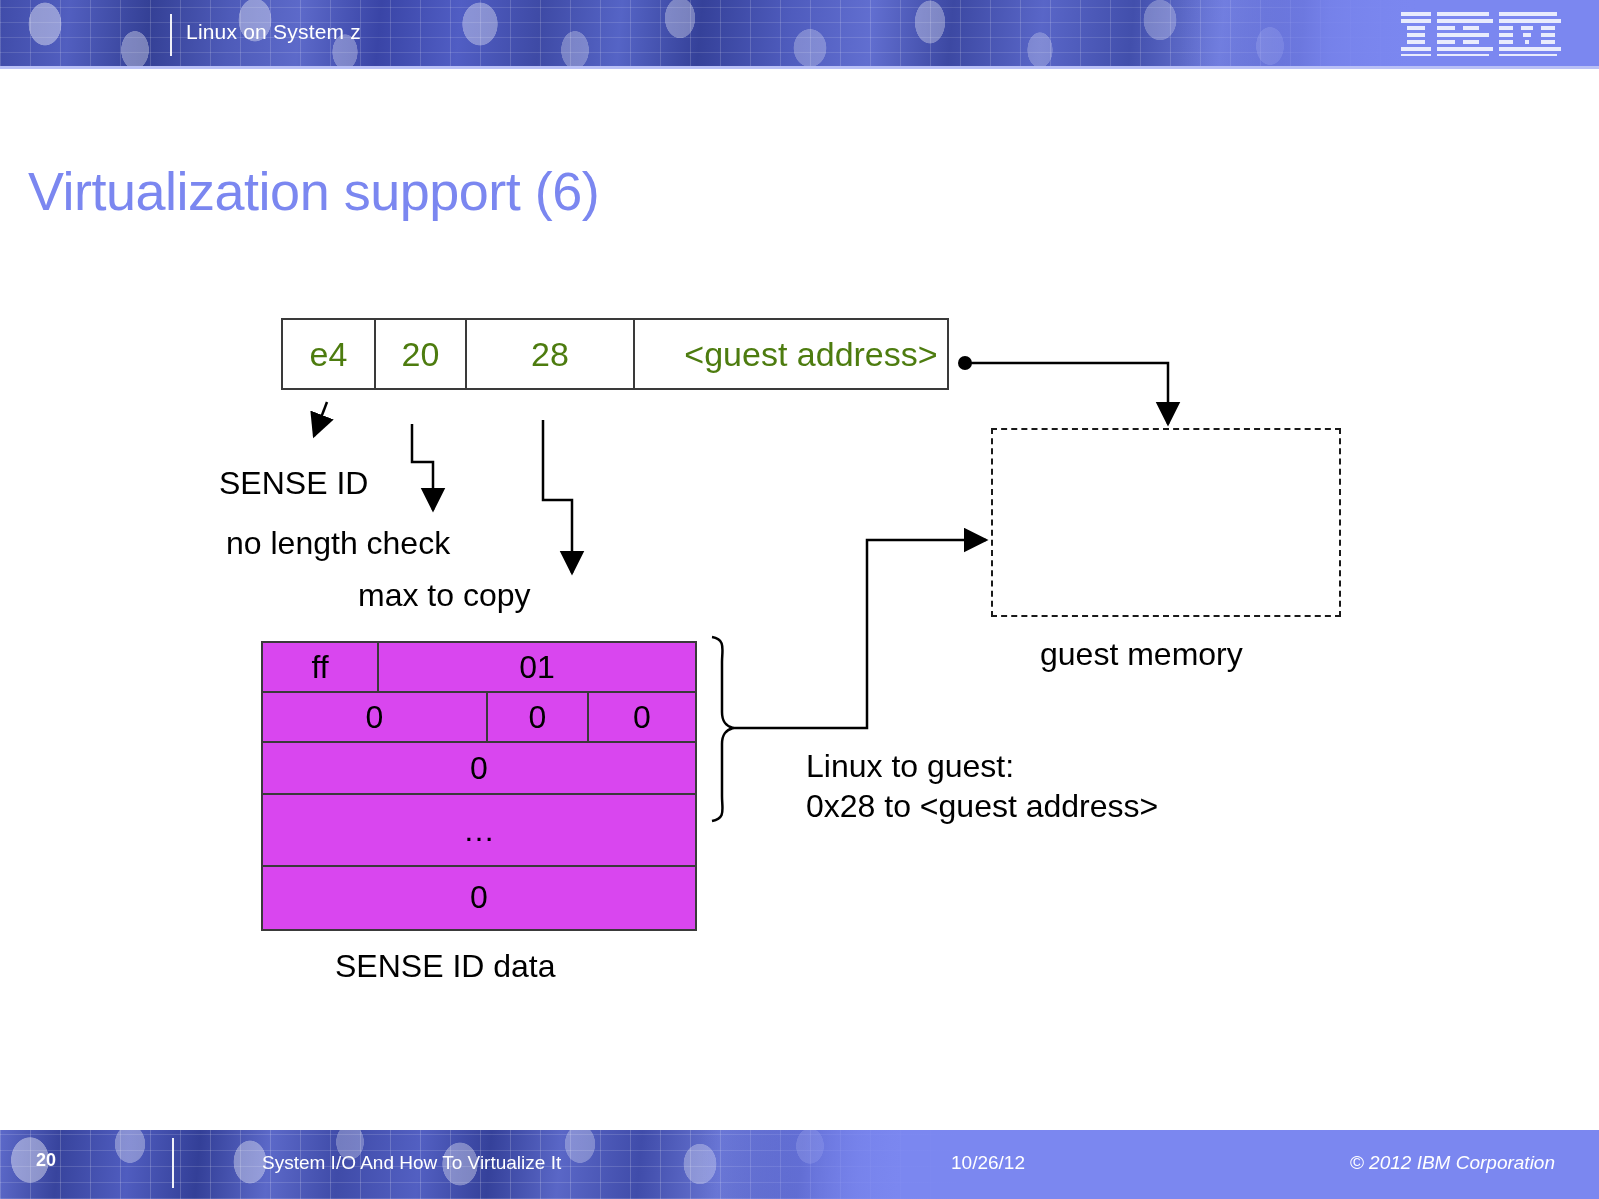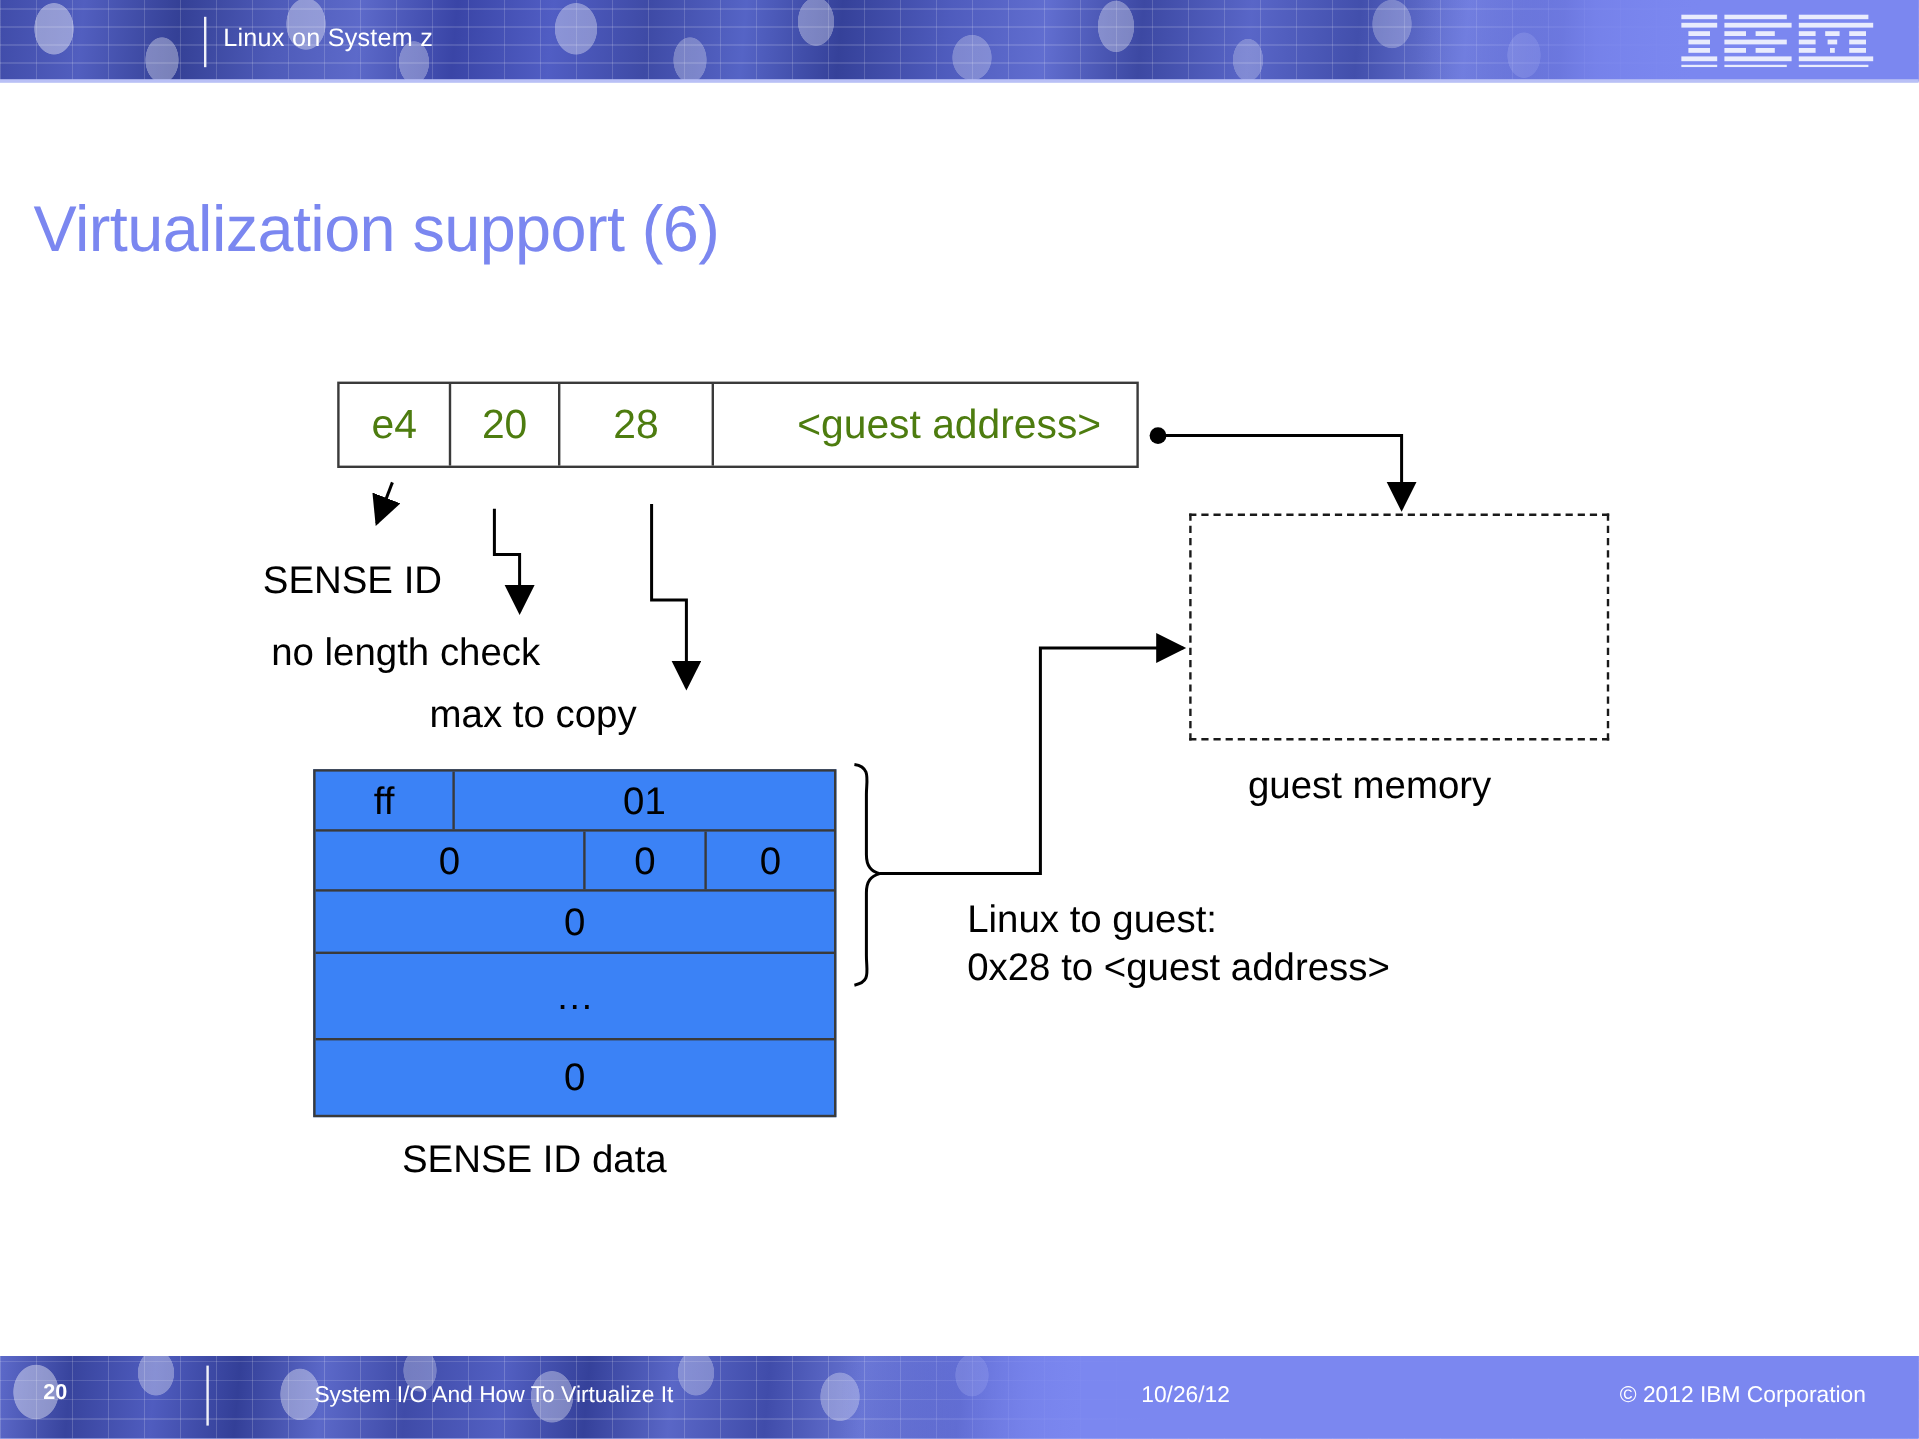--- a/index.html
+++ b/index.html
@@ -99,30 +99,30 @@
   }
   .ccw-cell{
     display:flex;align-items:center;justify-content:center;
     font-size:34px;color:#4d7c0f;
     border-right:2px solid #3a3a3a;
     box-sizing:border-box;
   }
   .ccw-cell:last-child{border-right:none;}
   .ccw-c0{width:93px;}
   .ccw-c1{width:91px;}
-  .ccw-c2{width:128px;}
+  .ccw-c2{width:168px;}
   .ccw-c3{flex:1;padding-left:40px;}
 
   
   .sense-table{
     position:absolute;left:261px;top:641px;
     width:436px;height:290px;
     border:2px solid #3a3a3a;
     box-sizing:border-box;
-    background:#3b82f6;
+    background:#d946ef;
     display:flex;flex-direction:column;
   }
   .sense-row{
     display:flex;
     border-bottom:2px solid #3a3a3a;
     box-sizing:border-box;
   }
   .sense-row:last-child{border-bottom:none;}
   .sense-r0{height:50px;}
   .sense-r1{height:50px;}
@@ -213,21 +213,21 @@
   .footer-subject{
     position:absolute;left:262px;top:22px;
     color:#ffffff;font-size:19px;white-space:nowrap;
   }
   .footer-date{
     position:absolute;left:951px;top:22px;
     color:#ffffff;font-size:19px;white-space:nowrap;
   }
   .footer-copy{
     position:absolute;right:44px;top:22px;
-    color:#ffffff;font-size:19px;white-space:nowrap;
+    color:#ffffff;font-size:19px;white-space:nowrap;font-style:italic;
   }
 </style>
 </head>
 <body>
 
 <div class="header-band">
   <div class="header-tex"></div>
   <div class="header-grid"></div>
   <div class="header-blobs"></div>
   <div class="header-fade"></div>

